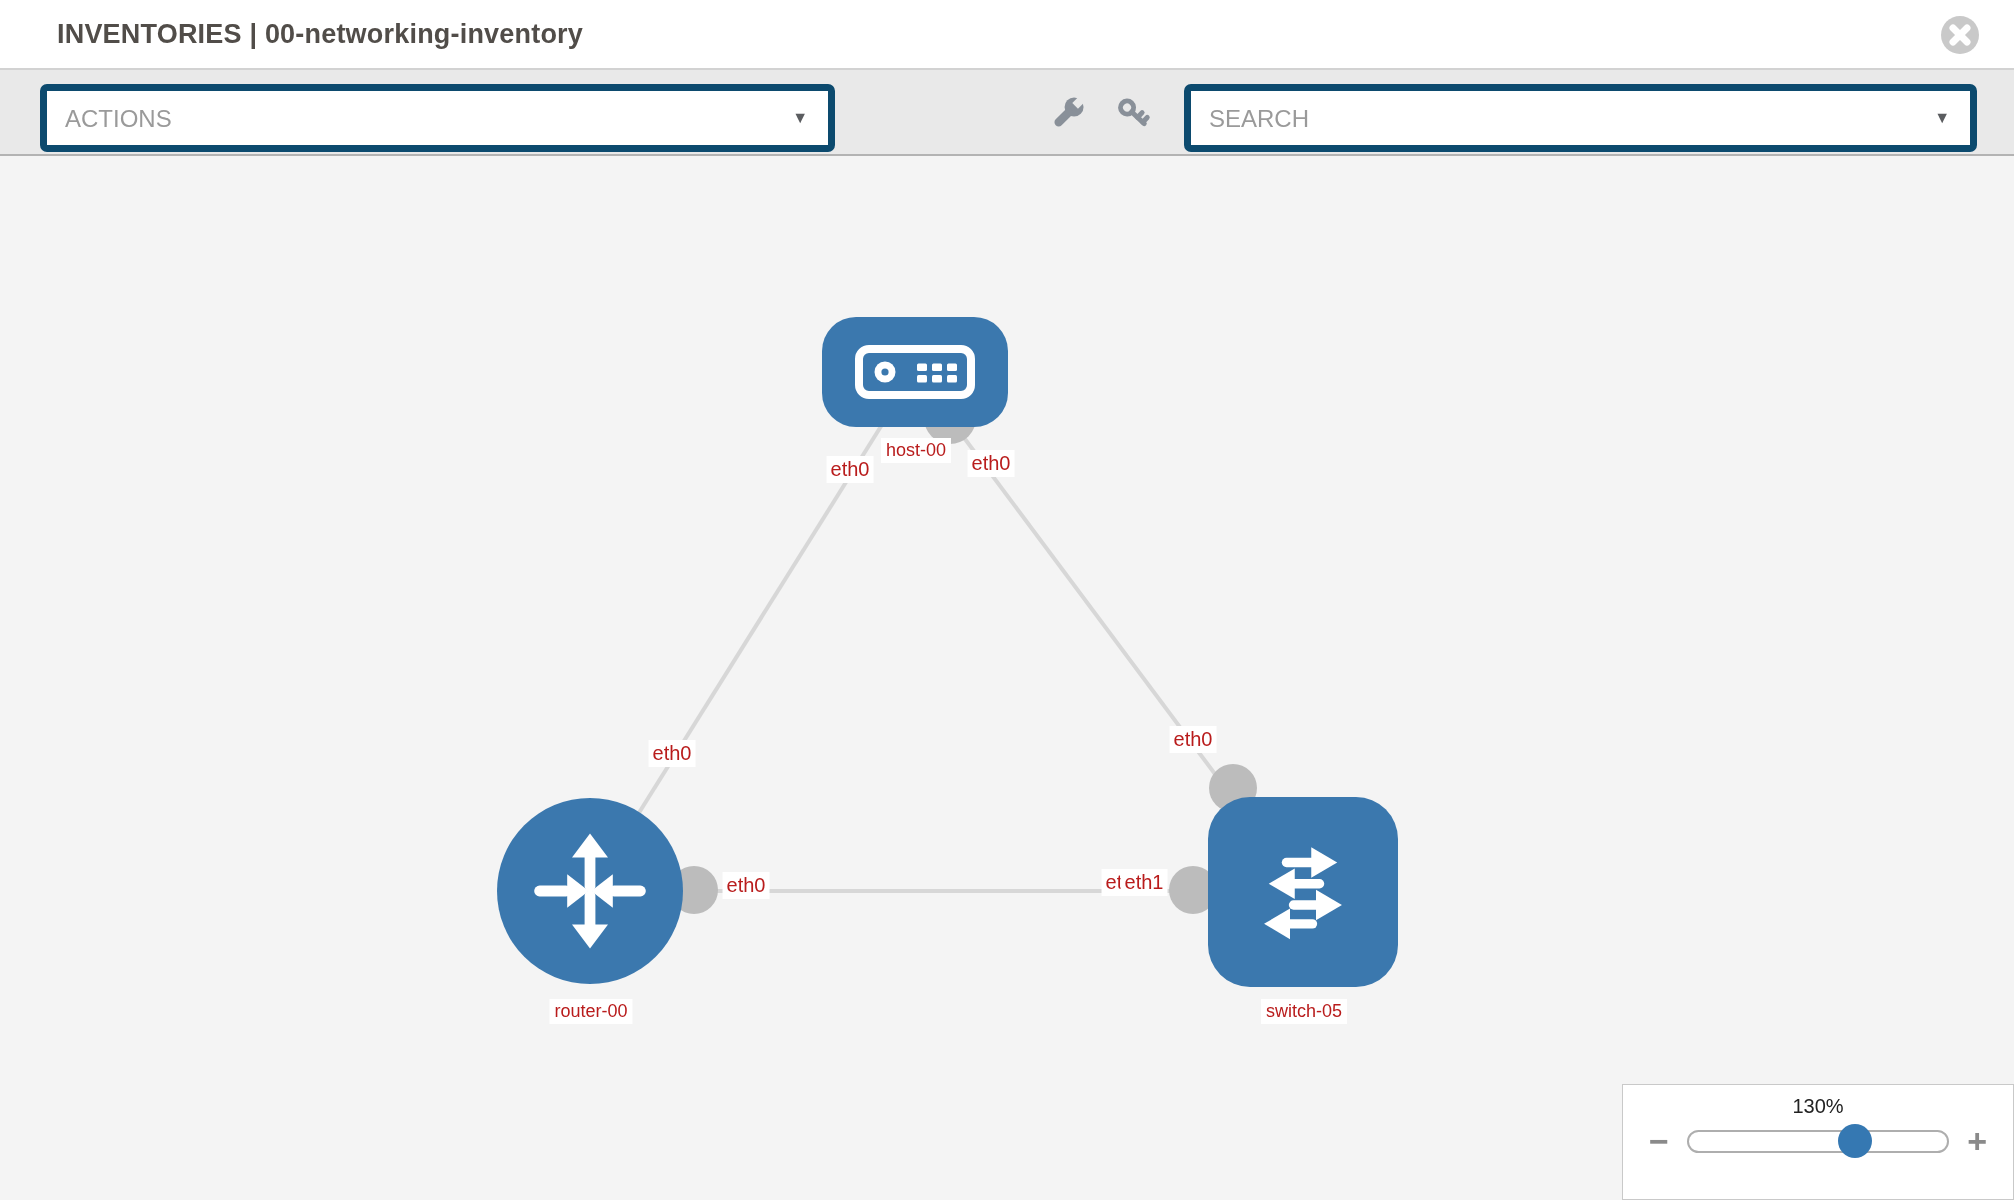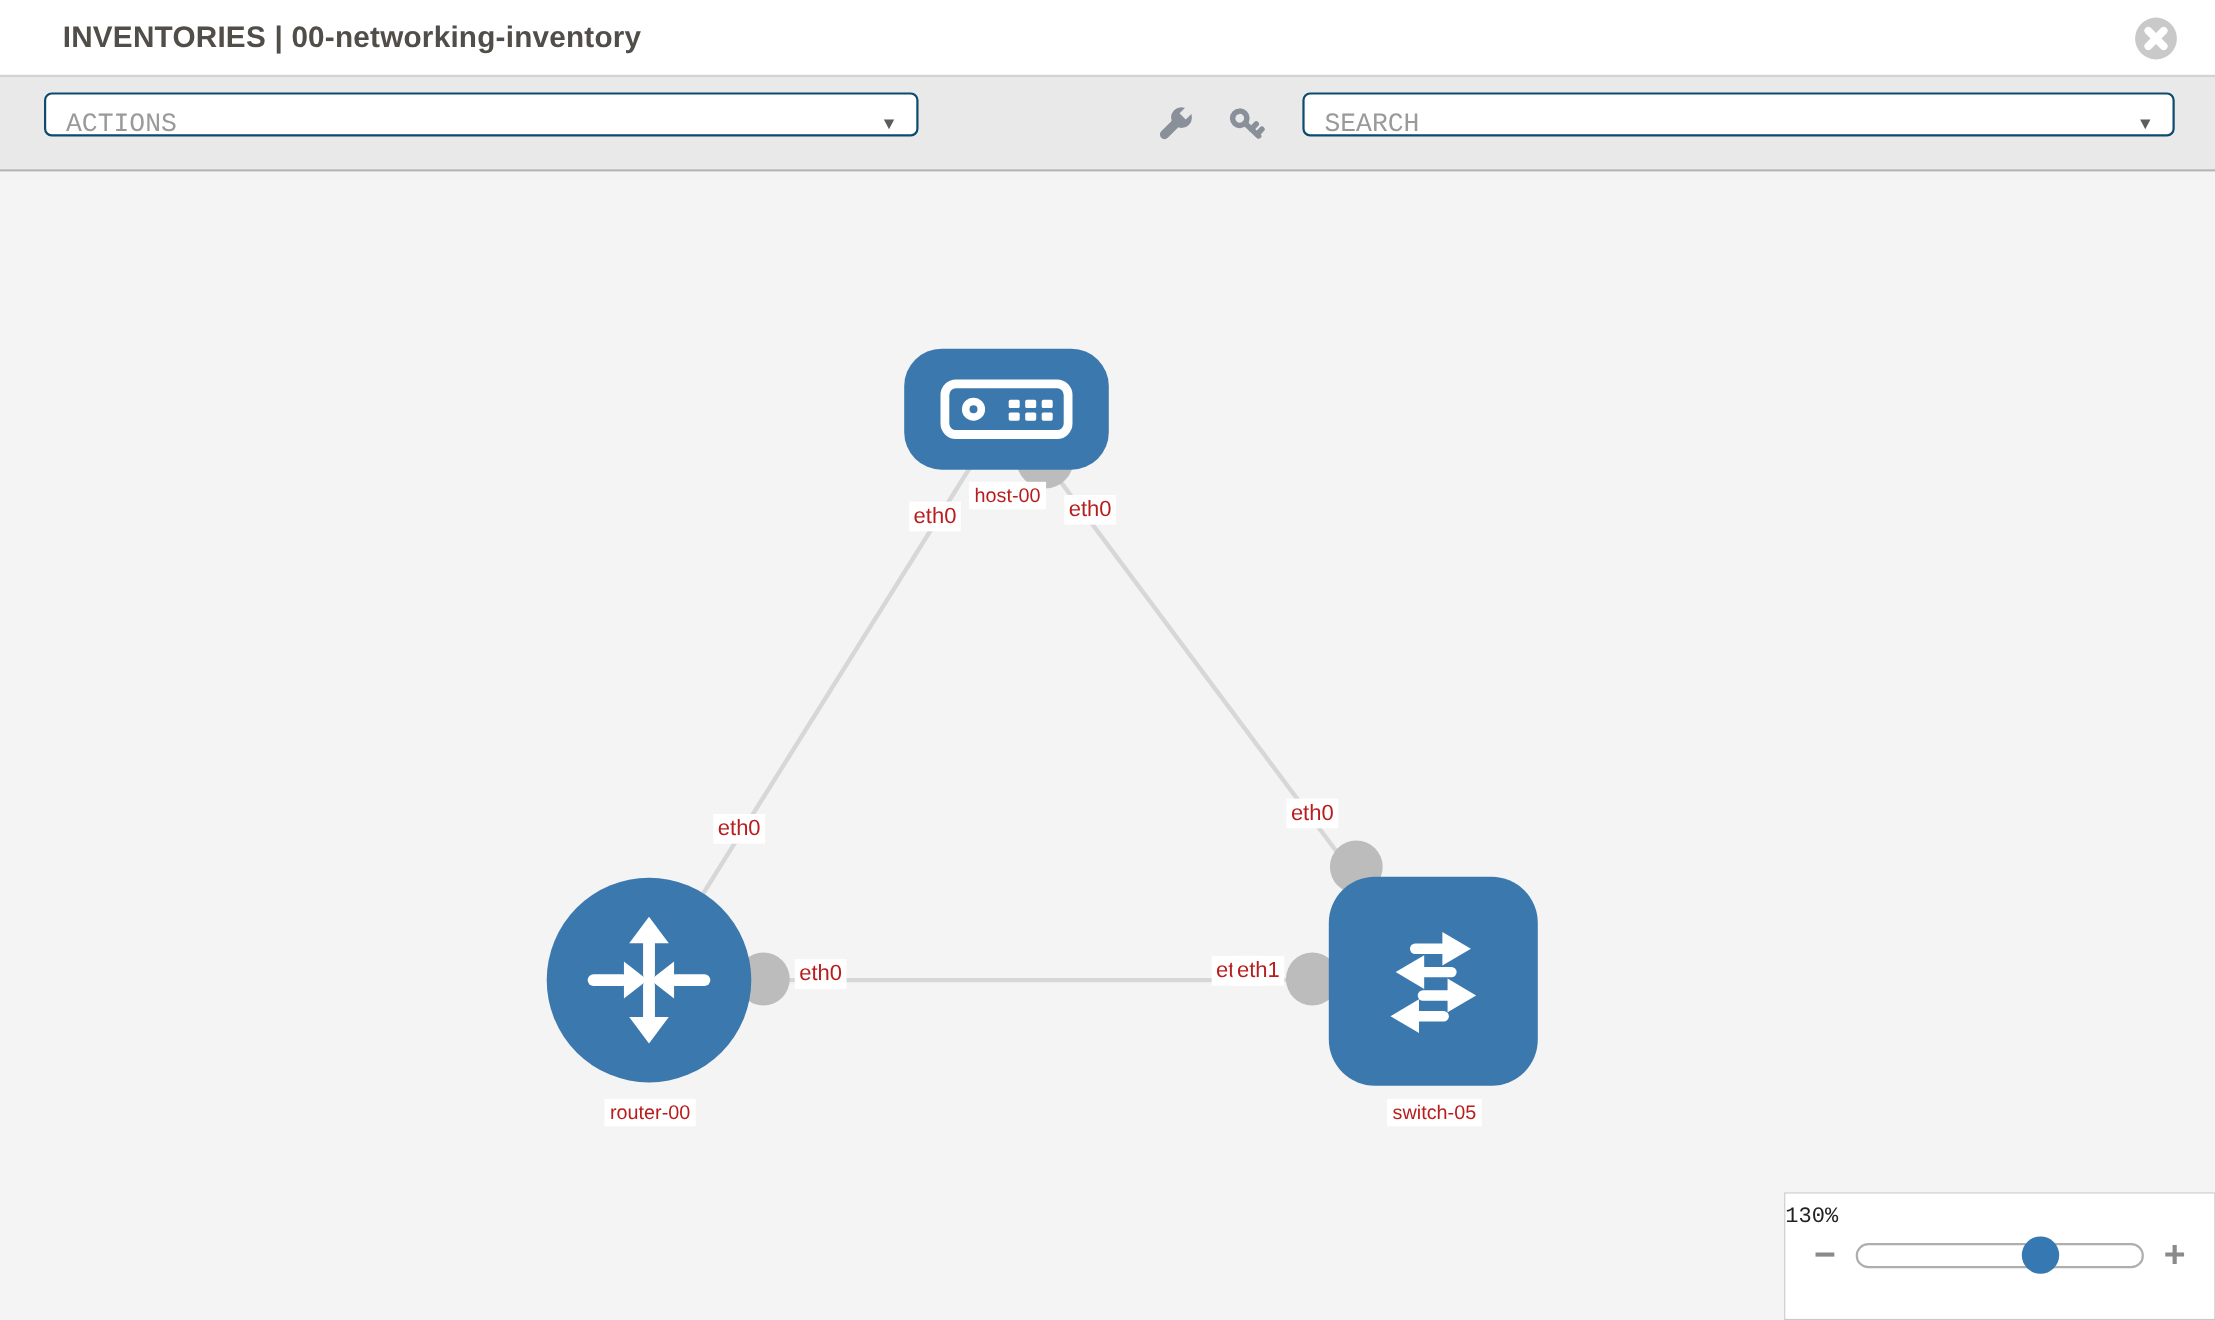--- a/index.html
+++ b/index.html
@@ -11,22 +11,22 @@
   .header { position:absolute; left:0; top:0; width:2014px; height:70px;
             background:#fff; border-bottom:2px solid #d2d2d2; }
   .page-title { position:absolute; left:40px; top:19px; font-size:27px; font-weight:700;
                 color:#514d49; letter-spacing:0.2px;margin-left:17px; }
   .close-btn { position:absolute; right:34px; top:15px; width:40px; height:40px;
                border:none; background:transparent; cursor:pointer; }
 
   
   .toolbar { position:absolute; left:0; top:70px; width:2014px; height:86px;
              background:#e9e9e9; border-bottom:2px solid #b3b3b3; }
-  .combo { position:absolute; top:14px; height:40px; background:#fff;
-           border:2px solid #0c4a6e; border-radius:7px; cursor:pointer;font-family:Liberation Mono, monospace; }
+  .combo { position:absolute; top:14px; height:68px; background:#fff;
+           border:7px solid #0c4a6e; border-radius:7px; cursor:pointer; }
   .combo .combo-label { position:absolute; left:18px; top:14px; font-size:24px; color:#9a9a9a; }
   .combo .caret { position:absolute; right:20px; top:18px; font-size:16px; color:#5b5d60; }
   .combo-actions { left:40px;  width:795px; }
   .combo-search  { left:1184px; width:793px; }
   .tool-btn { position:absolute; top:24px; width:44px; height:40px; border:none;
               background:transparent; cursor:pointer; }
   .tool-btn-wrench { left:1045px; }
   .tool-btn-key    { left:1112px; }
 
   
@@ -42,21 +42,21 @@
 
   .chip { position:absolute; transform:translateX(-50%); background:#fff; color:#b91c1c;
           white-space:nowrap; line-height:1.15; }
   .chip-name { font-size:18px; padding:2px 5px; z-index:5; }
   .chip-if   { font-size:20px; padding:2px 4px; z-index:3; }
   .chip-if-front { z-index:4; }
 
   
   .zoom-panel { position:absolute; left:1622px; top:928px; width:392px; height:116px;
                 background:#fff; border:1px solid #c9c9c9; z-index:6; }
-  .zoom-value { margin-top:10px; font-size:20px; color:#222;font-family:Liberation Mono, monospace; }
+  .zoom-value { text-align:center; margin-top:10px; font-size:20px; color:#222; }
   .zoom-row { display:flex; align-items:center; margin-top:8px; padding:0 24px; }
   .zoom-btn { border:none; background:transparent; color:#8a8a8a; font-size:34px;
               font-weight:700; line-height:30px; cursor:pointer; padding:0 2px; }
   .zoom-track { position:relative; flex:1; height:23px; margin:0 16px; background:#fff;
                 border:2px solid #aeaeae; border-radius:12px; cursor:pointer; }
   .zoom-thumb { position:absolute; top:-8px; left:calc(64.5% - 17px); width:34px; height:34px;
                 border-radius:50%; background:#3578b2; cursor:grab; }
 </style>
 </head>
 <body>

